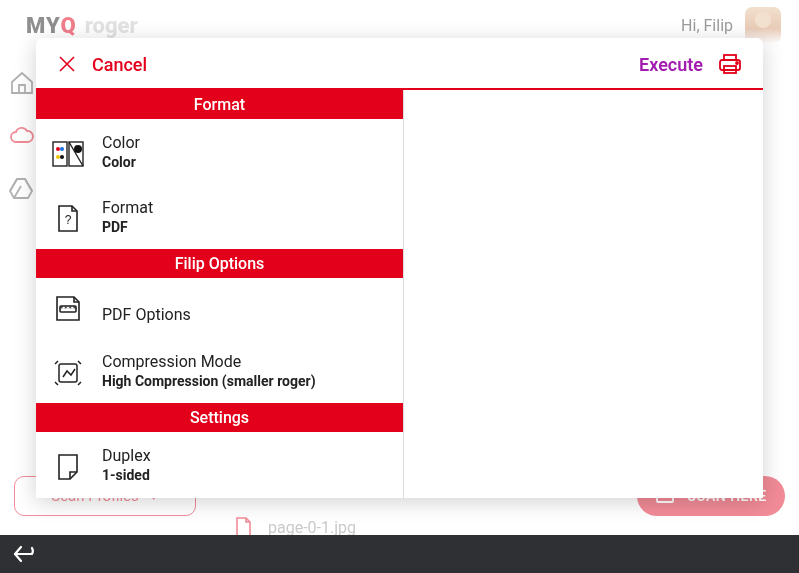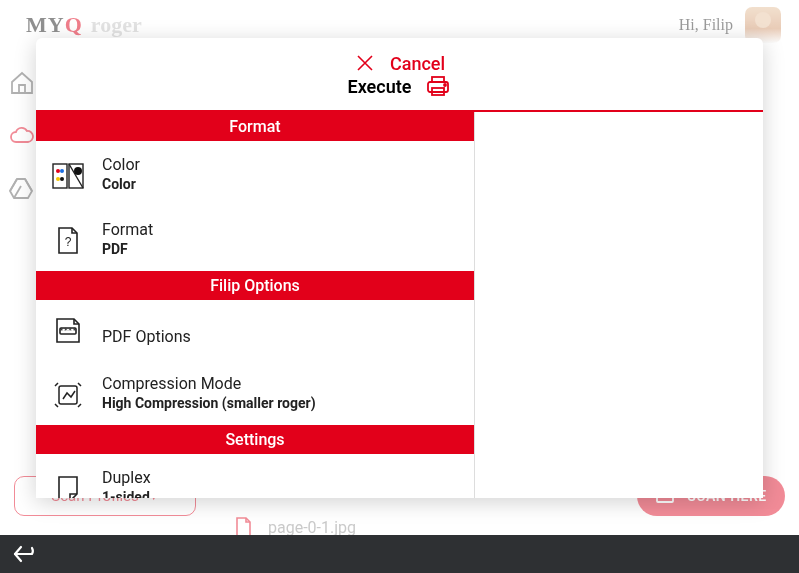--- a/index.html
+++ b/index.html
@@ -17,21 +17,20 @@
       position: absolute;
       top: 0;
       left: 0;
       right: 0;
       height: 50px;
       display: flex;
       align-items: center;
       justify-content: space-between;
       padding: 0 18px 0 26px;
       opacity: 0.5;
-      font-family: Liberation Serif, serif;
     }
     .logo-wrap { display: flex; align-items: center; gap: 8px; }
     .logo-myq { font-weight: 900; letter-spacing: 1px; font-size: 22px; color: #222; }
     .logo-myq .red { color: #e2001a; position: relative; }
     .logo-roger { font-weight: 800; font-size: 22px; color: #c7c7c7; }
     .user-block { display: flex; align-items: center; gap: 12px; }
     .user-greet { font-size: 16px; color: #222; opacity: 0.9; }
     .avatar {
       width: 36px; height: 36px; border-radius: 7px;
       background: linear-gradient(180deg, #e6c29e 0%, #d49a72 60%, #fafafa 100%);
@@ -126,38 +125,37 @@
       display: flex;
       flex-direction: column;
       overflow: hidden;
     }
     .modal-top {
       display: flex;
       align-items: center;
       justify-content: space-between;
       padding: 14px 20px 12px 20px;
       border-bottom: 2px solid #e2001a;
-      flex-direction: column;
     }
     .cancel-btn {
       display: flex; align-items: center; gap: 14px;
       color: #e2001a; font-size: 18px; font-weight: 500; cursor: pointer;
     }
     .execute-btn {
       display: flex; align-items: center; gap: 14px;
-      color: #000000; font-size: 18px; font-weight: 600; cursor: pointer;
+      color: #a21caf; font-size: 18px; font-weight: 600; cursor: pointer;
     }
     
     .modal-body {
       display: flex;
       flex: 1;
       overflow: hidden;
     }
     .modal-left {
-      width: 439px;
+      width: 368px;
       border-right: 1px solid #ddd;
       overflow: hidden;
       display: flex;
       flex-direction: column;
     }
     .modal-right {
       flex: 1;
       background: #fff;
     }
     

